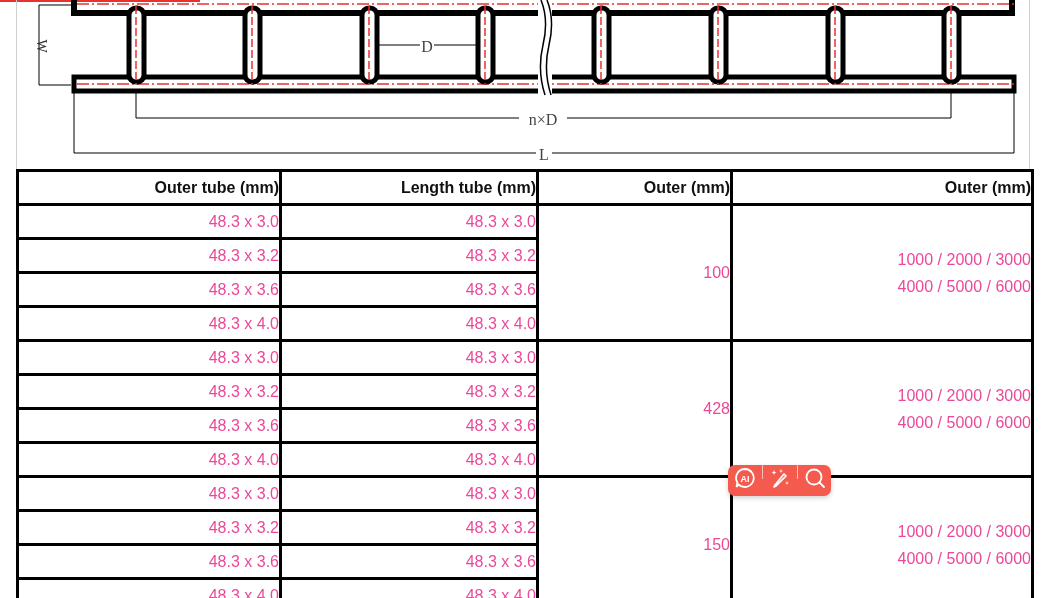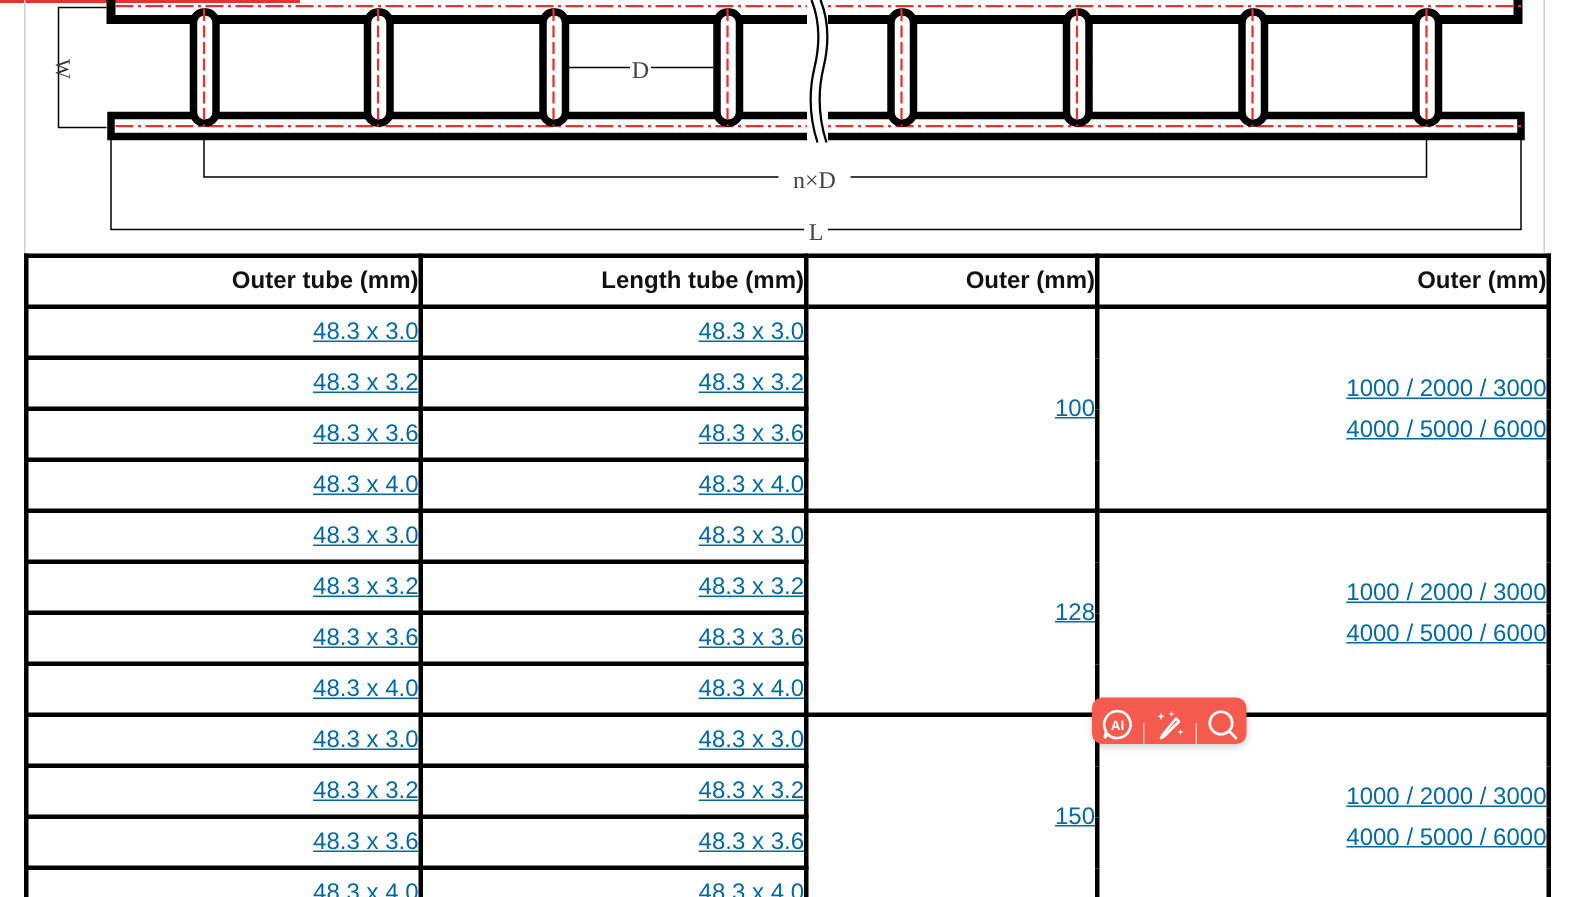--- a/index.html
+++ b/index.html
@@ -7,26 +7,26 @@
          font-family: "Liberation Sans", sans-serif; color: #222; }
   .top-accent { position: absolute; left: 0; top: 0; width: 200px; height: 2px; background: #e8322f; }
   .figure-frame { position: absolute; left: 16px; top: 0; width: 1014px; height: 169px;
                   border-left: 1px solid #cfcfcf; border-right: 1px solid #cfcfcf; box-sizing: border-box; }
   .figure-frame svg { position: absolute; left: -16px; top: 0; }
   table.spec { position: absolute; left: 16px; top: 169px; border-collapse: collapse;
                table-layout: fixed; width: 1015px; }
   table.spec th, table.spec td { border: 3px solid #000000; text-align: right; vertical-align: middle;
                font-size: 16px; padding: 0; }
   table.spec th { height: 31px; font-weight: bold; color: #111; }
-  table.spec td { height: 31px; color: #0369a1; text-decoration: underline; }
+  table.spec td { height: 31px; color: #ec4899; }
   td.merged { line-height: 27px; }
   .len-line { display: block; }
   .ai-toolbar { position: absolute; left: 728px; top: 465px; width: 103px; height: 31px;
                 background: #f45b4e; border-radius: 7px; box-shadow: 0 2px 5px rgba(0,0,0,0.18);
-                display: flex; align-items: flex-end; padding-left: 4px; box-sizing: border-box; }
+                display: flex; align-items: flex-start; padding-left: 4px; box-sizing: border-box; }
   .tb-btn { width: 26px; height: 26px; display: flex; align-items: center; justify-content: center; cursor: pointer; }
   .tb-sep { width: 1px; height: 14px; background: rgba(255,255,255,0.6); margin: 0 4px; }
 </style>
 </head>
 <body>
 
 <div class="top-accent"></div>
 
 <div class="figure-frame">
   <svg width="1050" height="169" viewBox="0 0 1050 169">
@@ -130,21 +130,21 @@
       <td>48.3 x 3.6</td>
     </tr>
     <tr>
       <td>48.3 x 4.0</td>
       <td>48.3 x 4.0</td>
     </tr>
 
     <tr>
       <td>48.3 x 3.0</td>
       <td>48.3 x 3.0</td>
-      <td rowspan="4">128</td>
+      <td rowspan="4">428</td>
       <td rowspan="4" class="merged">
         <span class="len-line">1000 / 2000 / 3000</span>
         <span class="len-line">4000 / 5000 / 6000</span>
       </td>
     </tr>
     <tr>
       <td>48.3 x 3.2</td>
       <td>48.3 x 3.2</td>
     </tr>
     <tr>

